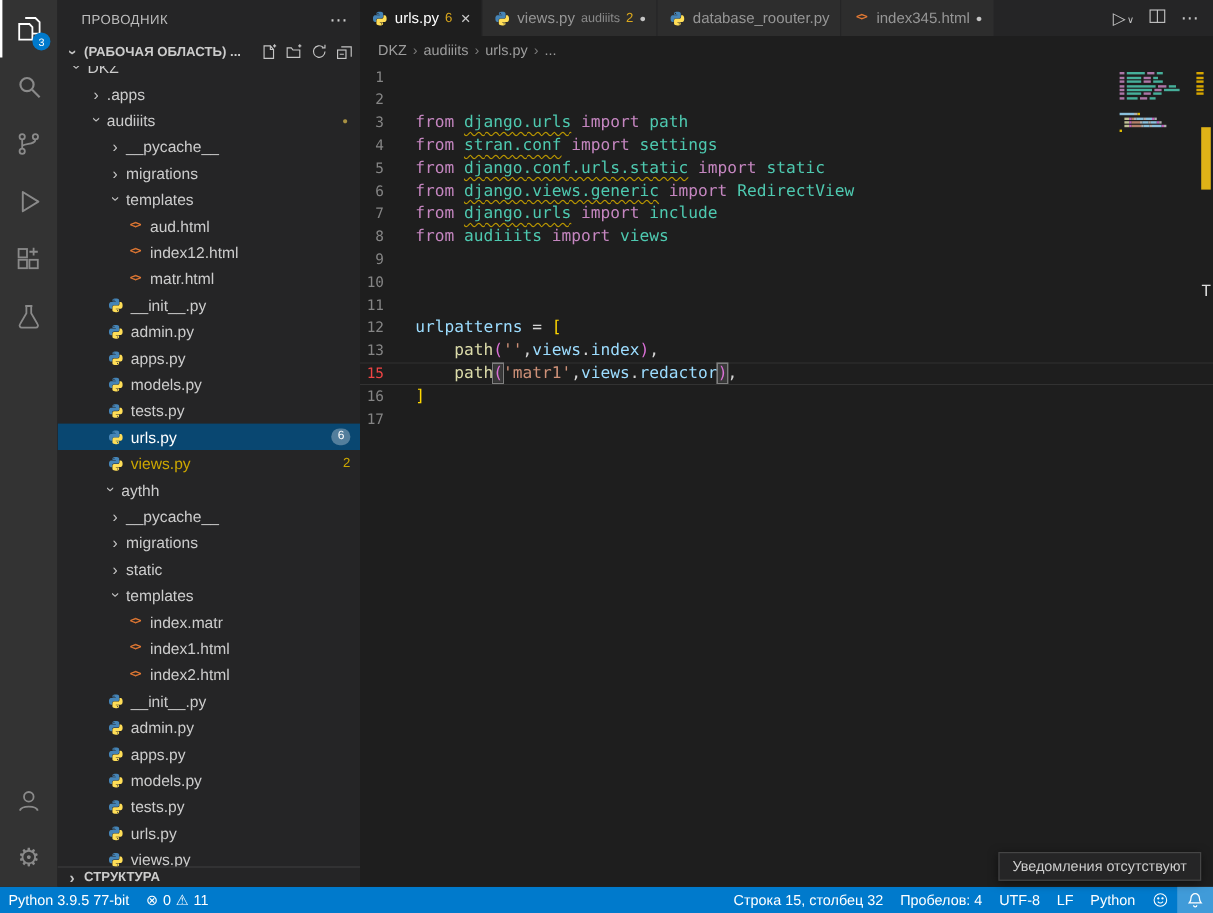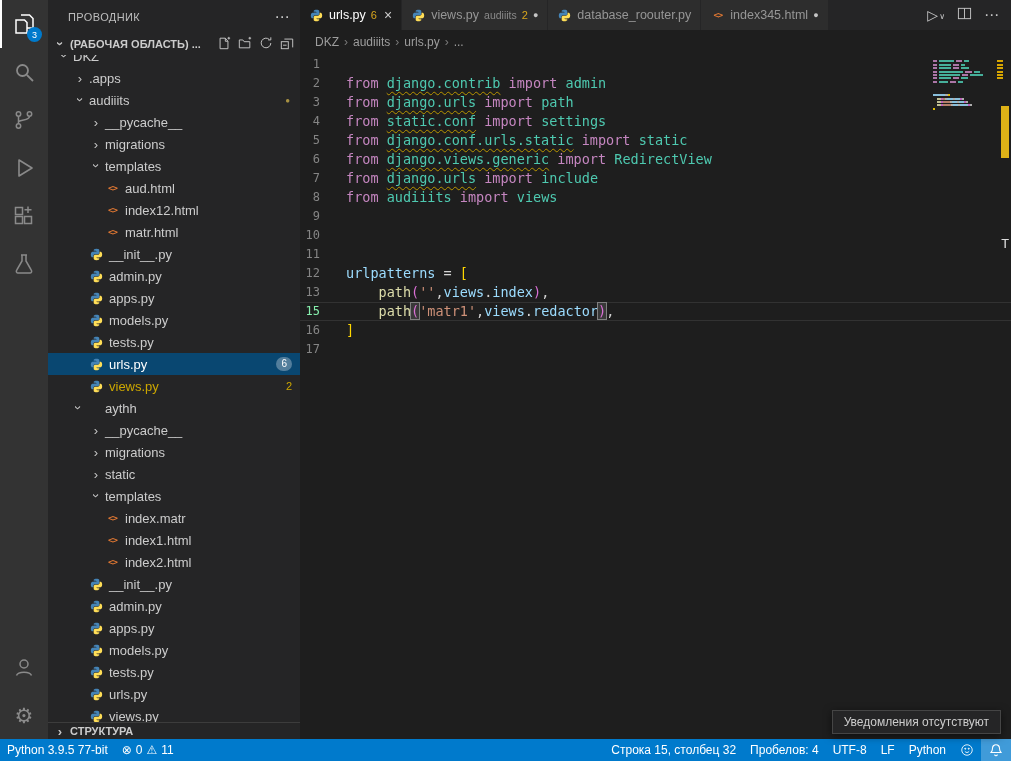--- a/index.html
+++ b/index.html
@@ -59,21 +59,21 @@
   .moreglyph{font-size:15px;cursor:pointer}
 
   .breadcrumbbar{height:24px;display:flex;align-items:center;gap:5px;padding-left:15px;font-size:12px;color:#9d9d9d;flex:none}
   .bc-item{cursor:pointer}
   .bc-sep{color:#7a7a7a;font-size:12px}
 
   .editor{flex:1;position:relative;overflow:hidden;padding-top:1px}
   .codeline{display:flex;height:19px;line-height:19px;font-family:"DejaVu Sans Mono",monospace;font-size:13.5px;white-space:pre}
   .codeline .ln{width:46px;flex:none;text-align:right;padding-right:26px;color:#858585;font-size:12px}
   .codeline.cur{box-shadow:inset 0 1px 0 rgba(255,255,255,.09), inset 0 -1px 0 rgba(255,255,255,.09)}
-  .codeline.cur .ln{color:#86efac}
+  .codeline.cur .ln{color:#ef4444}
   .tk-kw{color:#C586C0}
   .tk-md{color:#4EC9B0}
   .tk-mw{color:#4EC9B0;text-decoration:underline wavy #b89500;text-decoration-thickness:1px;text-underline-offset:3px}
   .tk-fn{color:#DCDCAA}
   .tk-st{color:#CE9178}
   .tk-vr{color:#9CDCFE}
   .tk-pl{color:#D4D4D4}
   .tk-b1{color:#FFD700}
   .tk-b2{color:#DA70D6}
   .tk-bm{color:#DA70D6;background:rgba(110,110,110,.35);box-shadow:0 0 0 1px #808080}
@@ -297,21 +297,21 @@
             <span class="ficon">
               <svg viewBox="0 0 32 32" width="13" height="13">
                 <path fill="#4584b6" d="M15.9 2c-7 0-6.6 3-6.6 3v3.2h6.7v1H6.6S2 8.7 2 15.9c0 7.3 4 7 4 7h2.4v-3.3s-.1-4 4-4h6.7s3.8.1 3.8-3.7V5.8S23.5 2 15.9 2zm-3.7 2.1a1.2 1.2 0 1 1 0 2.4 1.2 1.2 0 0 1 0-2.4z"></path>
                 <path fill="#ffde57" d="M16.1 30c7 0 6.6-3 6.6-3v-3.2H16v-1h9.4s4.6.5 4.6-6.7c0-7.3-4-7-4-7h-2.4v3.3s.1 4-4 4h-6.7s-3.8-.1-3.8 3.7v6.1S8.5 30 16.1 30zm3.7-2.1a1.2 1.2 0 1 1 0-2.4 1.2 1.2 0 0 1 0 2.4z"></path>
               </svg>
             </span>
             <span class="tlabel warnlbl">views.py</span>
             <span class="spacer"></span>
             <span class="tbadge warnb">2</span>
           </div>
-          <div class="trow" style="padding-left: 22px; gap: 18px;">
+          <div class="trow" style="padding-left: 36px;">
             <span class="chev open">›</span>
             <span class="tlabel">aythh</span>
             <span class="spacer"></span>
           </div>
           <div class="trow" style="padding-left: 40px;">
             <span class="chev">›</span>
             <span class="tlabel">__pycache__</span>
             <span class="spacer"></span>
           </div>
           <div class="trow" style="padding-left: 40px;">
@@ -480,23 +480,23 @@
         <span class="bc-sep">›</span>
         <span class="bc-item">audiiits</span>
         <span class="bc-sep">›</span>
         <span class="bc-item">urls.py</span>
         <span class="bc-sep">›</span>
         <span class="bc-item">...</span>
       </div>
     <div class="editor">
       <div class="codearea">
           <div class="codeline"><span class="ln">1</span><span class="ltxt"></span></div>
-          <div class="codeline"><span class="ln">2</span><span class="ltxt"><span class="tk-kw">from</span><span class="tk-pl"> </span><span class="tk-mw">django.contrib</span><span class="tk-pl"> </span><span class="tk-kw">import</span><span class="tk-pl"> </span><span class="tk-md">admin</span></span></div>
+          <div class="codeline"><span class="ln">2</span></div>
           <div class="codeline"><span class="ln">3</span><span class="ltxt"><span class="tk-kw">from</span><span class="tk-pl"> </span><span class="tk-mw">django.urls</span><span class="tk-pl"> </span><span class="tk-kw">import</span><span class="tk-pl"> </span><span class="tk-md">path</span></span></div>
-          <div class="codeline"><span class="ln">4</span><span class="ltxt"><span class="tk-kw">from</span><span class="tk-pl"> </span><span class="tk-mw">static.conf</span><span class="tk-pl"> </span><span class="tk-kw">import</span><span class="tk-pl"> </span><span class="tk-md">settings</span></span></div>
+          <div class="codeline"><span class="ln">4</span><span class="ltxt"><span class="tk-kw">from</span><span class="tk-pl"> </span><span class="tk-mw">stran.conf</span><span class="tk-pl"> </span><span class="tk-kw">import</span><span class="tk-pl"> </span><span class="tk-md">settings</span></span></div>
           <div class="codeline"><span class="ln">5</span><span class="ltxt"><span class="tk-kw">from</span><span class="tk-pl"> </span><span class="tk-mw">django.conf.urls.static</span><span class="tk-pl"> </span><span class="tk-kw">import</span><span class="tk-pl"> </span><span class="tk-md">static</span></span></div>
           <div class="codeline"><span class="ln">6</span><span class="ltxt"><span class="tk-kw">from</span><span class="tk-pl"> </span><span class="tk-mw">django.views.generic</span><span class="tk-pl"> </span><span class="tk-kw">import</span><span class="tk-pl"> </span><span class="tk-md">RedirectView</span></span></div>
           <div class="codeline"><span class="ln">7</span><span class="ltxt"><span class="tk-kw">from</span><span class="tk-pl"> </span><span class="tk-mw">django.urls</span><span class="tk-pl"> </span><span class="tk-kw">import</span><span class="tk-pl"> </span><span class="tk-md">include</span></span></div>
           <div class="codeline"><span class="ln">8</span><span class="ltxt"><span class="tk-kw">from</span><span class="tk-pl"> </span><span class="tk-md">audiiits</span><span class="tk-pl"> </span><span class="tk-kw">import</span><span class="tk-pl"> </span><span class="tk-md">views</span></span></div>
           <div class="codeline"><span class="ln">9</span><span class="ltxt"></span></div>
           <div class="codeline"><span class="ln">10</span><span class="ltxt"></span></div>
           <div class="codeline"><span class="ln">11</span><span class="ltxt"></span></div>
           <div class="codeline"><span class="ln">12</span><span class="ltxt"><span class="tk-vr">urlpatterns</span><span class="tk-pl"> = </span><span class="tk-b1">[</span></span></div>
           <div class="codeline"><span class="ln">13</span><span class="ltxt"><span class="tk-pl">    </span><span class="tk-fn">path</span><span class="tk-b2">(</span><span class="tk-st">''</span><span class="tk-pl">,</span><span class="tk-vr">views</span><span class="tk-pl">.</span><span class="tk-vr">index</span><span class="tk-b2">)</span><span class="tk-pl">,</span></span></div>
           <div class="codeline cur"><span class="ln">15</span><span class="ltxt"><span class="tk-pl">    </span><span class="tk-fn">path</span><span class="tk-bm">(</span><span class="tk-st">'matr1'</span><span class="tk-pl">,</span><span class="tk-vr">views</span><span class="tk-pl">.</span><span class="tk-vr">redactor</span><span class="tk-bm">)</span><span class="tk-pl">,</span></span></div>

